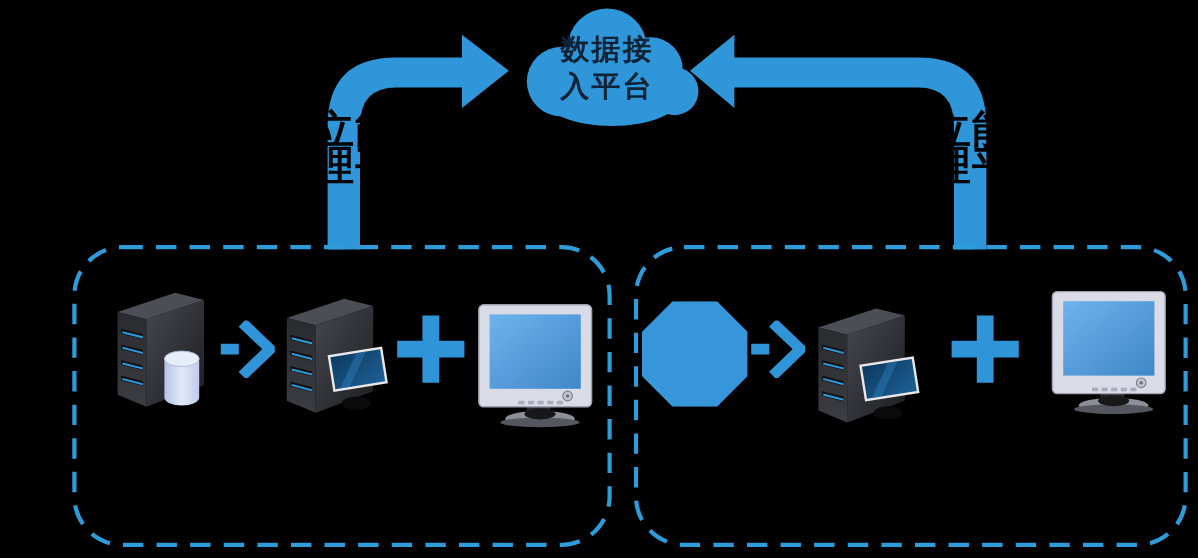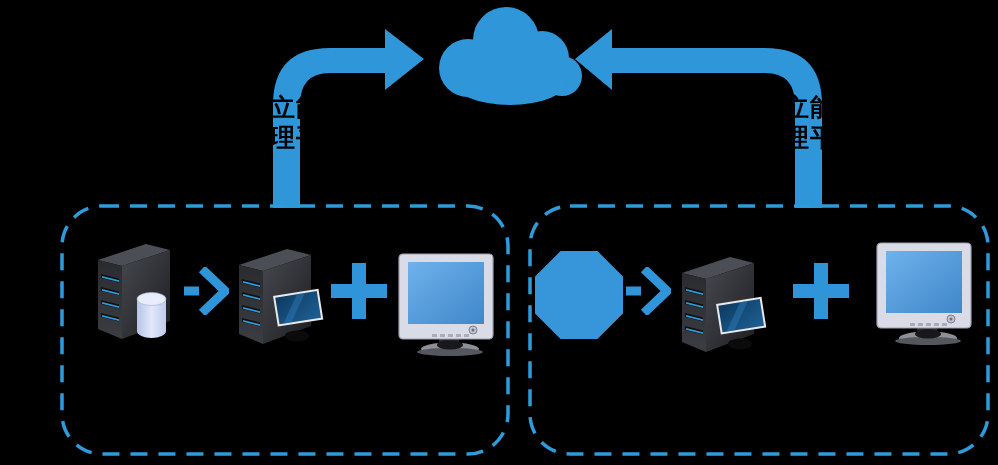--- a/index.html
+++ b/index.html
@@ -17,21 +17,21 @@
     text-align:center;
     font-size:24px;font-weight:bold;line-height:31px;
     letter-spacing:2px;
     color:#0E2335;
   }
   #cloud-label span{display:block;}
   
   .arrow-label{
     width:220px;
     text-align:center;
-    font-size:25px;font-weight:bold;line-height:30px;
+    font-size:33px;font-weight:bold;line-height:30px;
     letter-spacing:1px;
     color:#000000;
   }
   .arrow-label span{display:block;}
   #left-arrow-label{left:186px;top:93px;}
   #right-arrow-label{left:700px;top:93px;}
   .icon{display:block;}
   svg{display:block;}
 </style>
 </head>
@@ -130,20 +130,24 @@
 
   <svg class="abs" style="left:428px;top:2px" width="156" height="106" viewBox="0 0 156 106">
     <g fill="#2E96D9">
       <circle cx="40" cy="66" r="29"></circle>
       <circle cx="78" cy="38" r="33"></circle>
       <circle cx="114" cy="56" r="27"></circle>
       <circle cx="134" cy="74" r="20"></circle>
       <ellipse cx="82" cy="78" rx="58" ry="25"></ellipse>
     </g>
   </svg>
+  <div class="abs" id="cloud-label">
+    <span>数据接</span>
+    <span>入平台</span>
+  </div>
 
   <div class="abs arrow-label" id="left-arrow-label">
     <span>独立能源</span>
     <span>管理平台</span>
   </div>
   <div class="abs arrow-label" id="right-arrow-label">
     <span>独立能源</span>
     <span>管理平台</span>
   </div>
 

